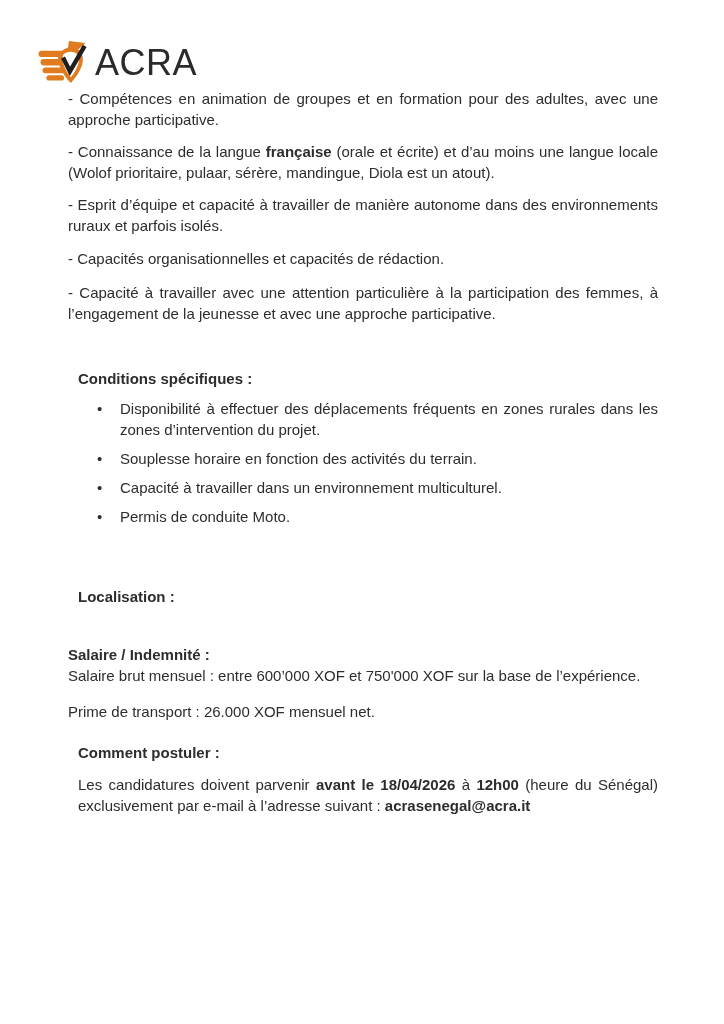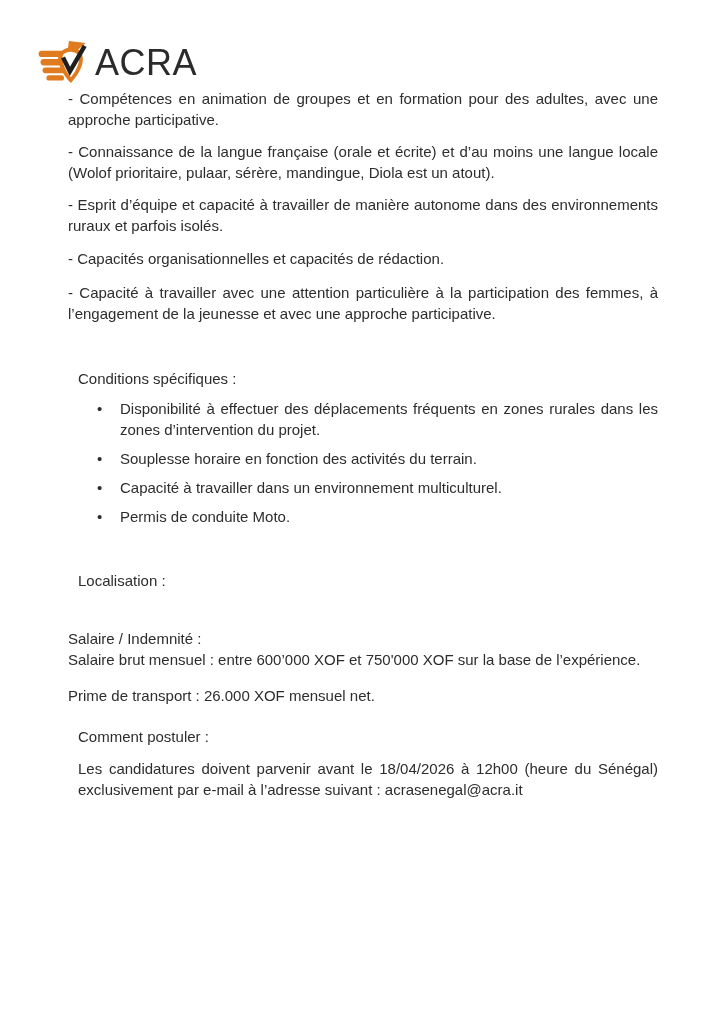--- a/index.html
+++ b/index.html
@@ -31,30 +31,30 @@
     font-weight: 400;
   }
   .content {
     position: absolute;
     left: 68px;
     top: 88px;
     width: 590px;
   }
   p { margin: 0; }
   .j { text-align: justify; }
-  .b { font-weight: normal; }
+  .b { font-weight: bold; }
   .ind { margin-left: 10px; }
   .mt9  { margin-top: 9px; }
   .mt11 { margin-top: 11px; }
   .mt12 { margin-top: 12px; }
   .mt13 { margin-top: 13px; }
   .mt15 { margin-top: 15px; }
   .mt24 { margin-top: 20px; }
   .mt37 { margin-top: 37px; }
-  .mt43 { margin-top: 43px; }
+  .mt43 { margin-top: 59px; }
   .mt46 { margin-top: 46px; }
   .mt52 { margin-top: 44px; }
   ul.bullets {
     list-style: none;
     margin: 9px 0 0 29px;
     padding: 0;
   }
   ul.bullets li { display: flex; }
   ul.bullets li + li { margin-top: 8px; }
   .bullet { flex: 0 0 23px; width: 23px; }

